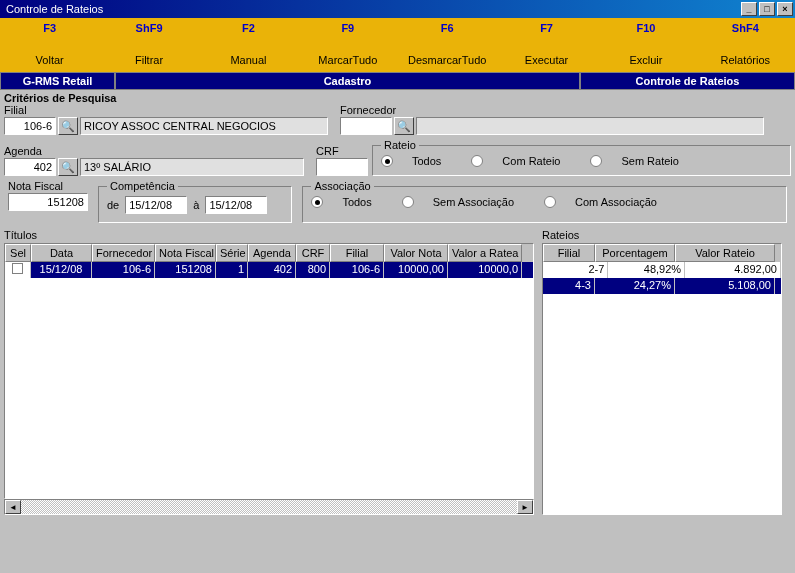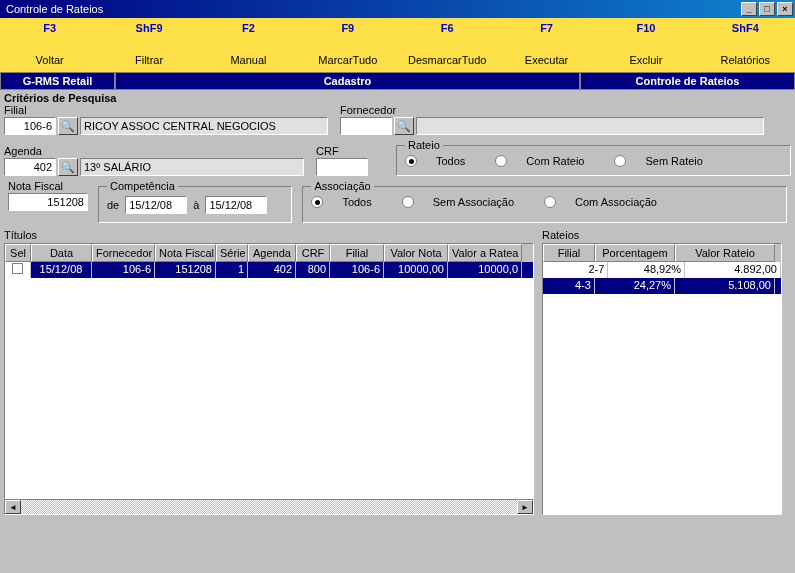--- a/index.html
+++ b/index.html
@@ -2,21 +2,21 @@
 <html><head>
 <meta charset="utf-8">
 <style>
 * { box-sizing: border-box; margin: 0; padding: 0; font-family: Tahoma, Arial, sans-serif; font-size: 11px; }
 body { background: #c0c0c0; width: 795px; height: 573px; overflow: hidden; }
 
 .titlebar { background: linear-gradient(to right, #000080, #1084d0); height: 18px; display: flex; align-items: center; padding: 0 2px; color: #fff; }
 .titlebar .title { flex: 1; padding-left: 4px; }
 .titlebar .wbtn { width: 16px; height: 14px; background: #c0c0c0; border: 1px solid; border-color: #fff #404040 #404040 #fff; margin-left: 2px; display: flex; align-items: center; justify-content: center; font-size: 9px; font-weight: bold; color: #000; }
 
-.toolbar { background: #fde047; display: flex; padding: 4px 0 6px 0; }
+.toolbar { background: #eab308; display: flex; padding: 4px 0 6px 0; }
 .tbtn { flex: 1; text-align: center; cursor: pointer; }
 .tbtn .k { color: #0000cc; font-weight: bold; display: block; }
 .tbtn .l { color: #000; display: block; margin-top: 20px; }
 
 .bands { display: flex; height: 18px; }
 .band { display: flex; align-items: center; justify-content: center; color: #fff; font-weight: bold; }
 .band.blue { background: #000080; }
 .band1 { width: 115px; border: 1px solid #808080; }
 .band2 { flex: 1; border: 1px solid #808080; }
 .band3 { width: 215px; border: 1px solid #808080; }
@@ -143,21 +143,21 @@
             <span>🔍</span>
           </div>
         <div class="readonly" style="width:224px">13º SALÁRIO</div>
       </div>
     </div>
     <div class="field" style="margin-left:8px">
       <label>CRF</label>
       <input class="input" style="width: 52px;" value="">
     </div>
 
-    <fieldset style="flex:1;margin-left:24px">
+    <fieldset style="flex:1;margin-left:0">
       <legend>Rateio</legend>
       <div class="radio-row">
         <div class="radio-opt">
             <span class="radio sel"></span>
             <span>Todos</span>
           </div>
         <div class="radio-opt">
             <span class="radio"></span>
             <span>Com Rateio</span>
           </div>

